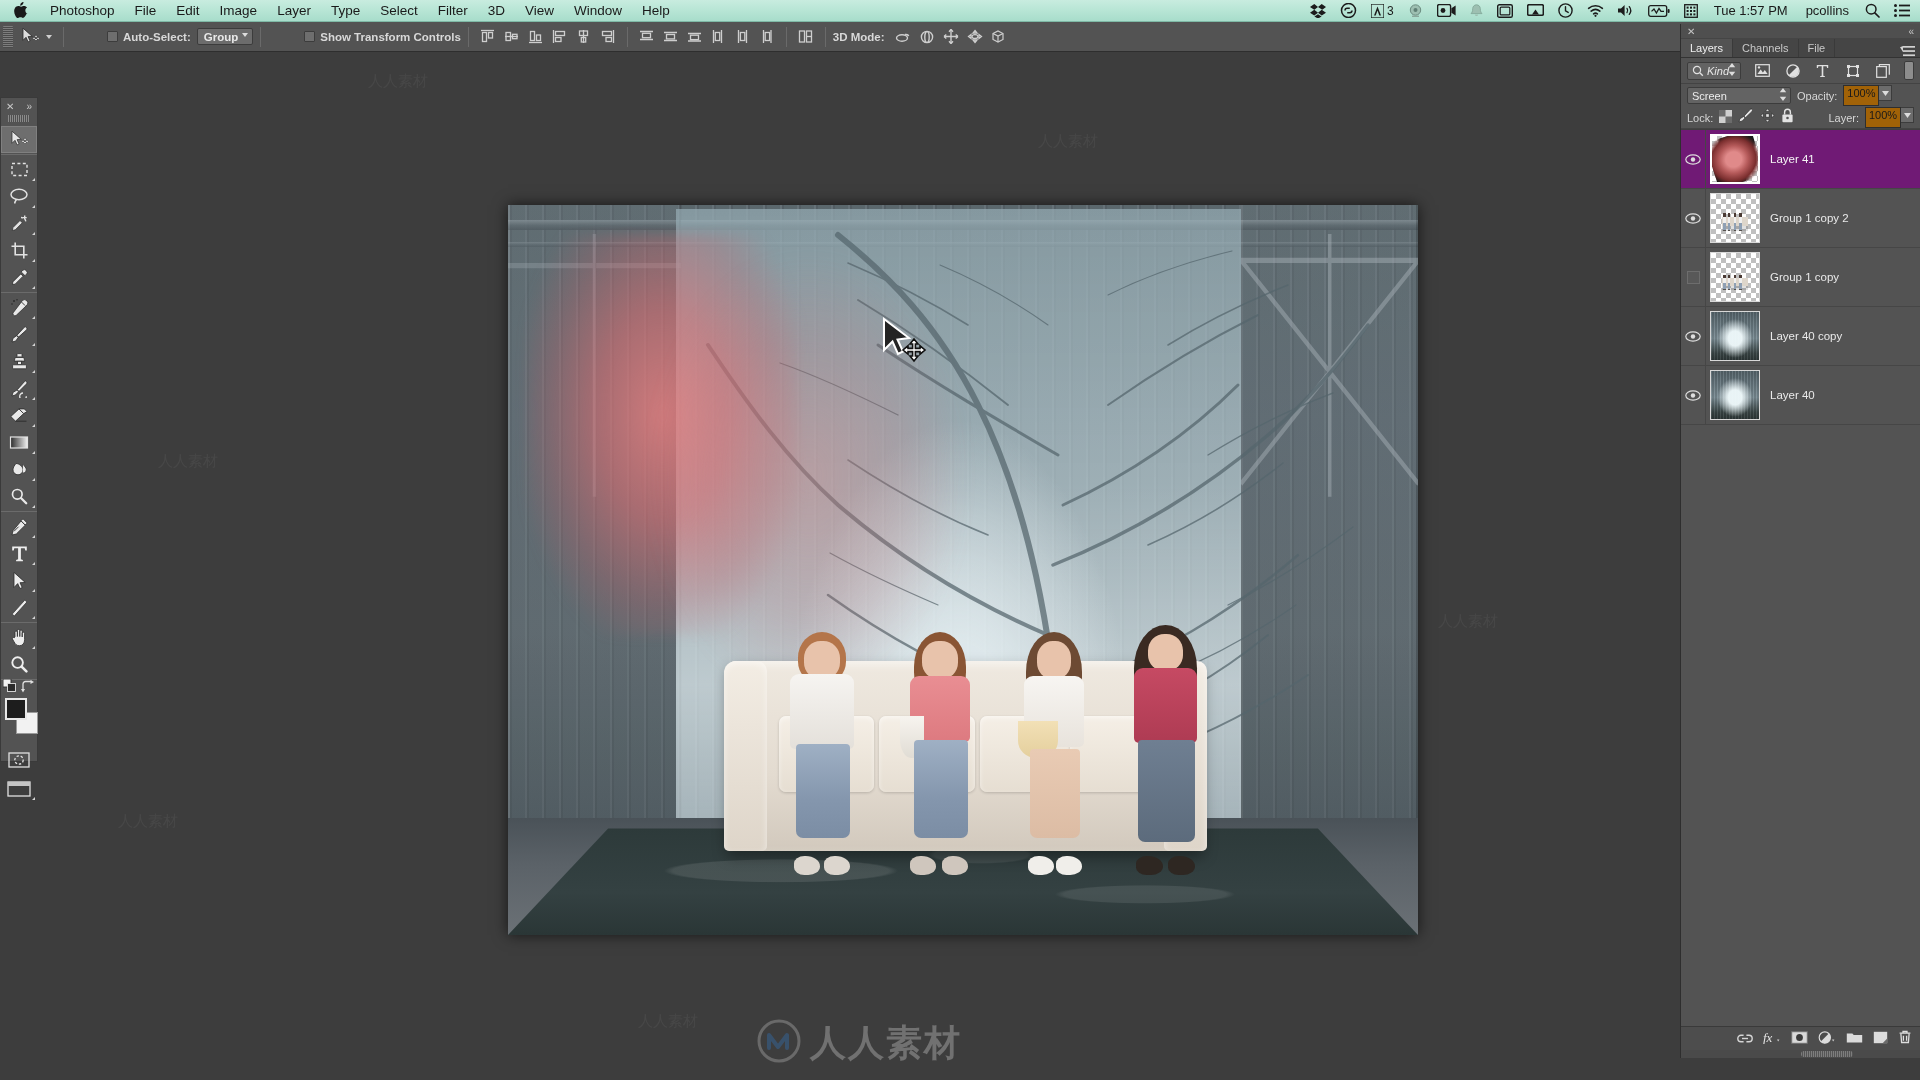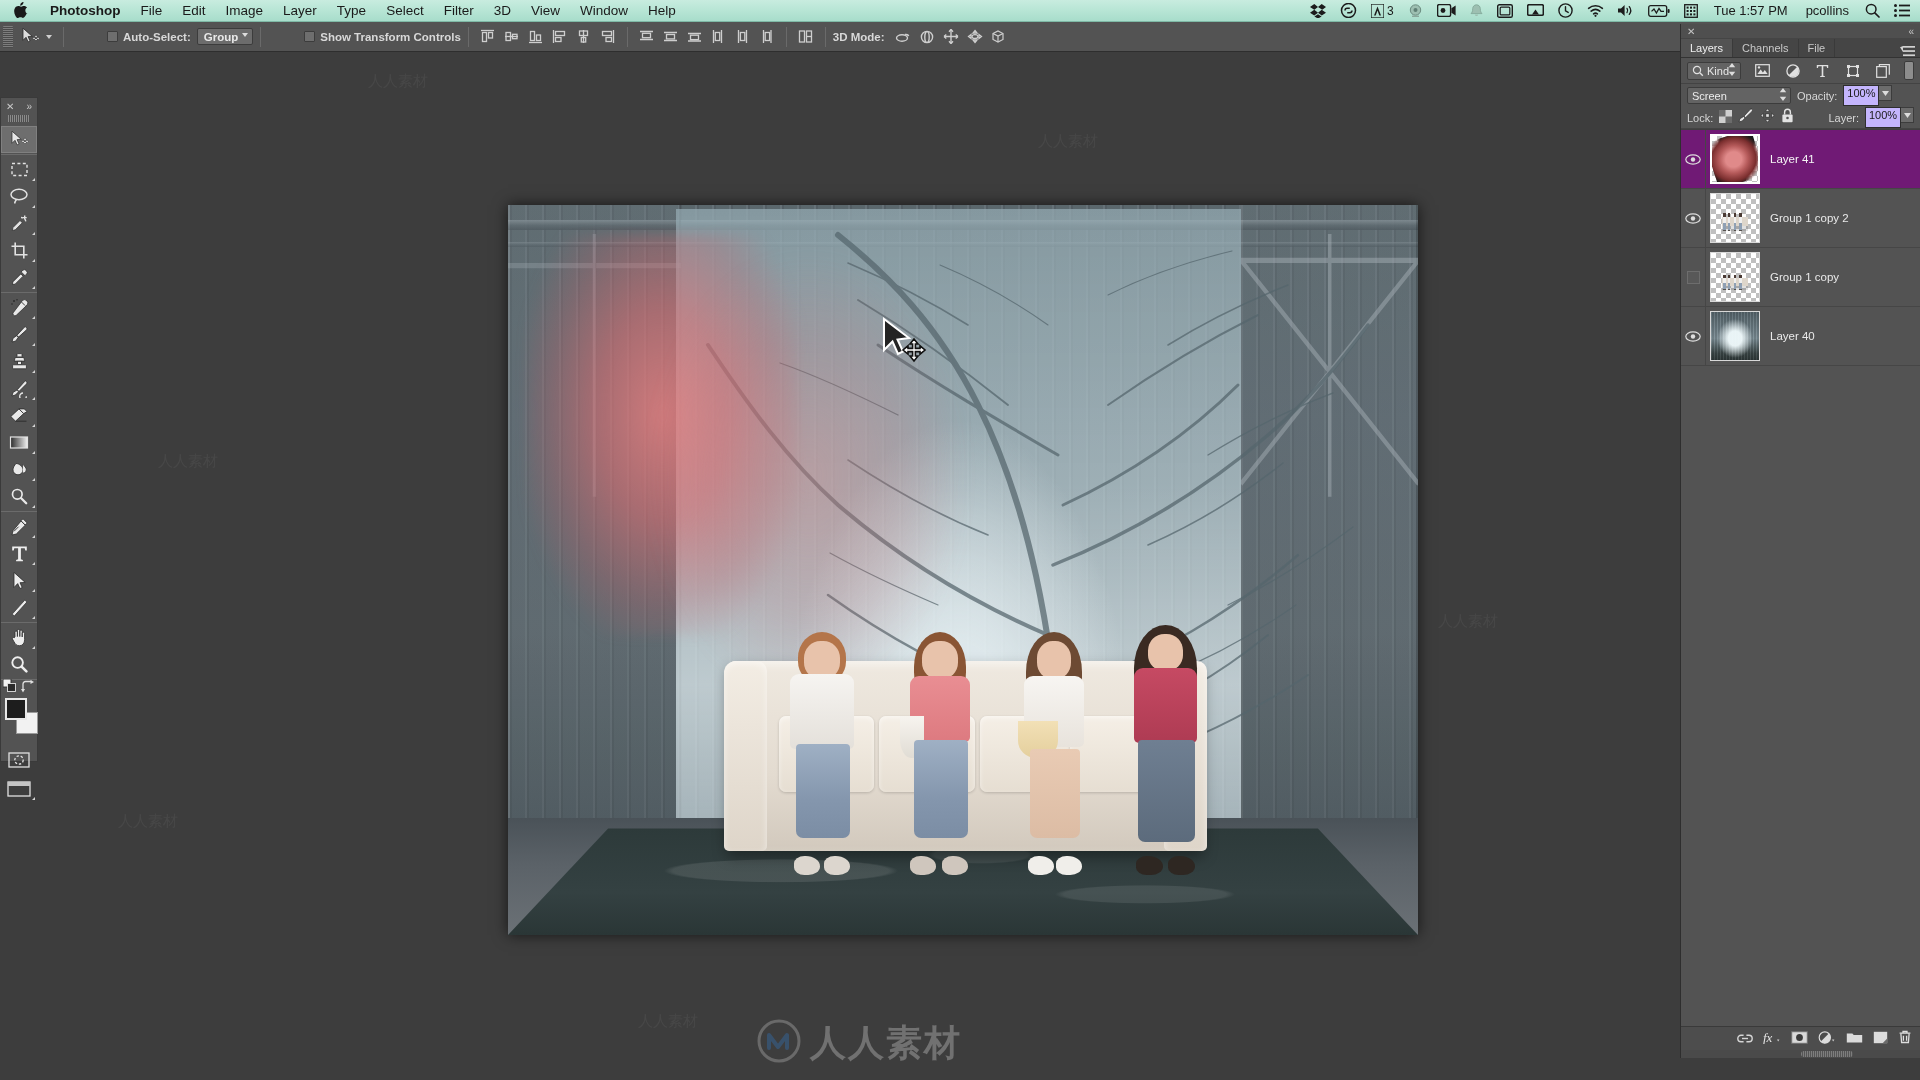--- a/index.html
+++ b/index.html
@@ -11,21 +11,21 @@
   
   #menubar {
     position:absolute; left:0; top:0; width:1920px; height:22px;
     background:linear-gradient(to bottom,#c8ecdf 0%, #b9e6d6 45%, #a8ddcb 100%);
     border-bottom:1px solid #7fb9a6;
     display:flex; align-items:center; font-size:13.5px; color:#1a1a1a;
     z-index:100;
   }
   #menubar .apple { padding:0 12px 0 14px; font-size:15px; line-height:1; }
   #menubar .mi { padding:0 10px; white-space:nowrap; cursor:default; }
-  #menubar .mi.bold { font-weight:bold; }
+  #menubar .mi.bold { font-weight:normal; }
   #menubar .spacer { flex:1; }
   #menubar .status { padding:0 7px; display:flex; align-items:center; height:22px;}
   #menubar .status svg { display:block; }
   #menubar .clock { padding:0 9px; font-size:13px; }
   #menubar .user { padding:0 9px; font-size:13px; font-weight:normal;}
 
   
   #optionsbar {
     position:absolute; left:0; top:22px; width:1920px; height:30px;
     background:#535353; border-bottom:1px solid #2e2e2e;
@@ -183,37 +183,37 @@
   #lpTopbar { height:14px; display:flex; align-items:center;
     justify-content:space-between; padding:0 6px; background:#4f4f4f;}
   #lpTopbar span { font-size:10px; color:#c4c4c4; }
   #lpTabs { height:20px; display:flex; align-items:flex-end;
     background:#454545; border-bottom:1px solid #333; position:relative;}
   .lpTab { font-size:11px; color:#c9c9c9; padding:3px 9px 3px;
     border-right:1px solid #3a3a3a; }
   .lpTab.active { background:#535353; color:#f0f0f0; }
   #lpMenuBtn { position:absolute; right:5px; top:5px; }
   #lpFilter { height:26px; display:flex; align-items:center; padding:0 6px;
-    gap:13px; border-bottom:1px solid #434343;}
+    gap:13px; border-bottom:1px solid #434343;font-style:italic;}
   .kindSel { flex:1; background:#636363; border:1px solid #3c3c3c;
     border-radius:2px; height:18px; display:flex; align-items:center;
     padding:0 4px; color:#e6e6e6; font-size:11px; position:relative;}
   .kindSel .upd { position:absolute; right:4px; }
   .filterIcon { width:17px; height:17px; display:flex; align-items:center;
     justify-content:center;}
   .filterToggle { width:10px; height:19px; background:#8d8d8d;
     border:1px solid #3c3c3c; border-radius:2px;}
   #lpBlend { height:23px; display:flex; align-items:center; padding:0 6px;
     gap:6px;}
   .blendSel { width:104px; background:#636363; border:1px solid #3c3c3c;
     border-radius:2px; height:17px; display:flex; align-items:center;
     padding:0 4px; color:#ececec; font-size:11px; position:relative;}
   .blendSel .upd { position:absolute; right:3px; }
   .lbl { font-size:11px; color:#d6d6d6; }
-  .numbox { background:#c4b5fd; border:1px solid #2e2e2e; color:#1a1a1a;
+  .numbox { background:#a16207; border:1px solid #2e2e2e; color:#1a1a1a;
     font-size:11px; width:36px; height:21px; text-align:center; line-height:14px;}
   .stepbtn { width:13px; height:16px; background:#6c6c6c;
     border:1px solid #3c3c3c; border-left:none; display:flex;
     align-items:center; justify-content:center;}
   #lpLock { height:22px; display:flex; align-items:center; padding:0 6px;
     gap:6px; border-bottom:1px solid #434343;}
   #lpList { flex:1; overflow:hidden; background:#535353;
     border-top:1px solid #3f3f3f;}
   .layerRow { height:59px; display:flex; align-items:center;
     border-bottom:1px solid #464646; position:relative;}
@@ -1108,31 +1108,43 @@
         <div class="thGroup" style="top:44%;height:34%">
           <div class="thPerson" style="left:6%"></div>
             <div class="thPerson" style="left:23%"></div>
           <div class="thPerson" style="left:45%"></div>
             <div class="thPerson" style="left:66%"></div>
         </div>
       </div>
       <div class="layerName">Group 1 copy</div>
     </div>
 
-
     <div class="layerRow">
       <div class="eyeCell">
         <svg width="16" height="11" viewBox="0 0 16 11">
             <ellipse cx="8" cy="5.5" rx="7.2" ry="4.6" fill="none" stroke="#dedede" stroke-width="1.2"></ellipse>
             <circle cx="8" cy="5.5" r="2.2" fill="#dedede"></circle>
           </svg>
       </div>
       <div class="thumb">
           <div class="thForest"></div>
         </div>
+      <div class="layerName">Layer 40 copy</div>
+    </div>
+
+    <div class="layerRow">
+      <div class="eyeCell">
+        <svg width="16" height="11" viewBox="0 0 16 11">
+            <ellipse cx="8" cy="5.5" rx="7.2" ry="4.6" fill="none" stroke="#dedede" stroke-width="1.2"></ellipse>
+            <circle cx="8" cy="5.5" r="2.2" fill="#dedede"></circle>
+          </svg>
+      </div>
+      <div class="thumb">
+          <div class="thForest"></div>
+        </div>
       <div class="layerName">Layer 40</div>
     </div>
   </div>
 
   <div id="lpBottom">
     <span>
       <svg width="16" height="11" viewBox="0 0 16 11">
           <g fill="none" stroke="#d6d6d6" stroke-width="1.4">
             <path d="M6.6 2.3H4a3.2 3.2 0 0 0 0 6.4h2.6M9.4 2.3H12a3.2 3.2 0 0 1 0 6.4H9.4"></path>
             <path d="M5 5.5h6"></path>

